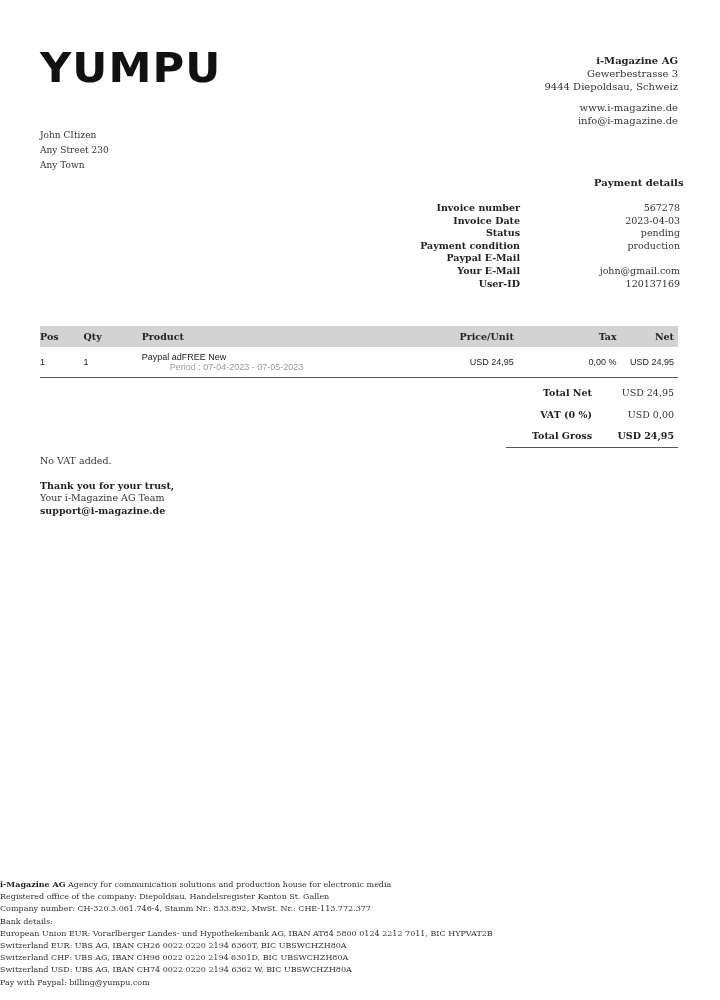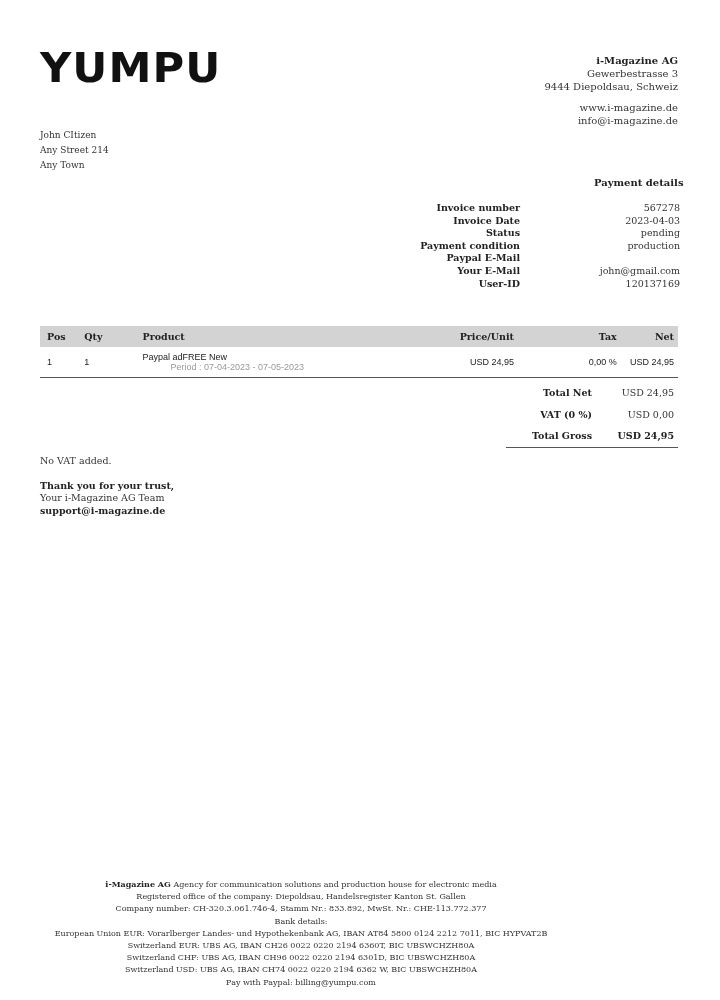--- a/index.html
+++ b/index.html
@@ -12,55 +12,55 @@
   .customer { left: 40px; top: 128px; font-size: 9px; line-height: 15px; color: #333; }
   .paytitle { left: 594px; top: 177px; font-size: 10px; font-weight: bold; color: #222; }
   .details { top: 202px; font-size: 9.5px; line-height: 12.6px; }
   .details .lbl { width: 110px; font-weight: bold; text-align: right; color: #222; }
   .details.labels { left: 410px; }
   .details.values { left: 560px; width: 120px; text-align: right; color: #333; }
   .details .row { height: 12.6px; white-space: nowrap; }
   .tbl { left: 40px; top: 326px; width: 638px; }
   .thead { background: #d3d3d3; height: 21px; display: flex; align-items: center; font-size: 9.5px; font-weight: bold; color: #222; }
   .trow { height: 30px; display: flex; align-items: center; font-family: "Liberation Sans", sans-serif; font-size: 9px; color: #222; border-bottom: 1.5px solid #555; }
-  .c-pos { width: 50px; padding-left: 7px; box-sizing: border-box; }
+  .c-pos { width: 50px; box-sizing: border-box; }
   .c-qty { width: 44px; }
   .c-prod { width: 320px; margin-left: 20px; }
   .c-price { width: 108px; text-align: right; }
   .c-tax { width: 70px; text-align: right; padding-left: 42px; }
   .c-net { width: 70px; text-align: right; padding-right: 4px; box-sizing: border-box; }
   .period { color: #999; padding-left: 28px; }
   .totals { left: 506px; top: 382px; width: 172px; font-size: 9.5px; }
   .trow2 { display: flex; justify-content: space-between; height: 21.5px; align-items: center; }
   .trow2 .l { width: 86px; text-align: right; font-weight: bold; color: #222; }
   .trow2 .v { text-align: right; color: #333; padding-right: 4px; }
   .trow2.gross .v { font-weight: bold; color: #222; }
   .totals-line { border-bottom: 1.5px solid #555; }
   .notes { left: 40px; top: 455px; font-size: 9.5px; line-height: 12.5px; color: #333; }
   .notes .b { font-weight: bold; color: #222; }
-  .footer { left: 0; top: 878px; width: 602px; text-align: center; font-size: 8px; line-height: 12.2px; color: #333; }
+  .footer { left: 0; top: 878px; width: 602px; text-align: left; font-size: 8px; line-height: 12.2px; color: #333; }
   .footer b { color: #222; }
 </style>
 </head>
 <body>
 
 <div class="abs logo">YUMPU</div>
 
 <div class="abs company">
   <div class="name">i-Magazine AG</div>
   <div>Gewerbestrasse  3</div>
   <div>9444 Diepoldsau, Schweiz</div>
   <div class="gap"></div>
   <div>www.i-magazine.de</div>
   <div>info@i-magazine.de</div>
 </div>
 
 <div class="abs customer">
   <div>John CItizen</div>
-  <div>Any Street 214</div>
+  <div>Any Street 230</div>
   <div>Any Town</div>
 </div>
 
 <div class="abs paytitle">Payment details</div>
 
 <div class="abs details labels">
   <div class="row lbl">Invoice number</div>
   <div class="row lbl">Invoice Date</div>
   <div class="row lbl">Status</div>
   <div class="row lbl">Payment condition</div>

